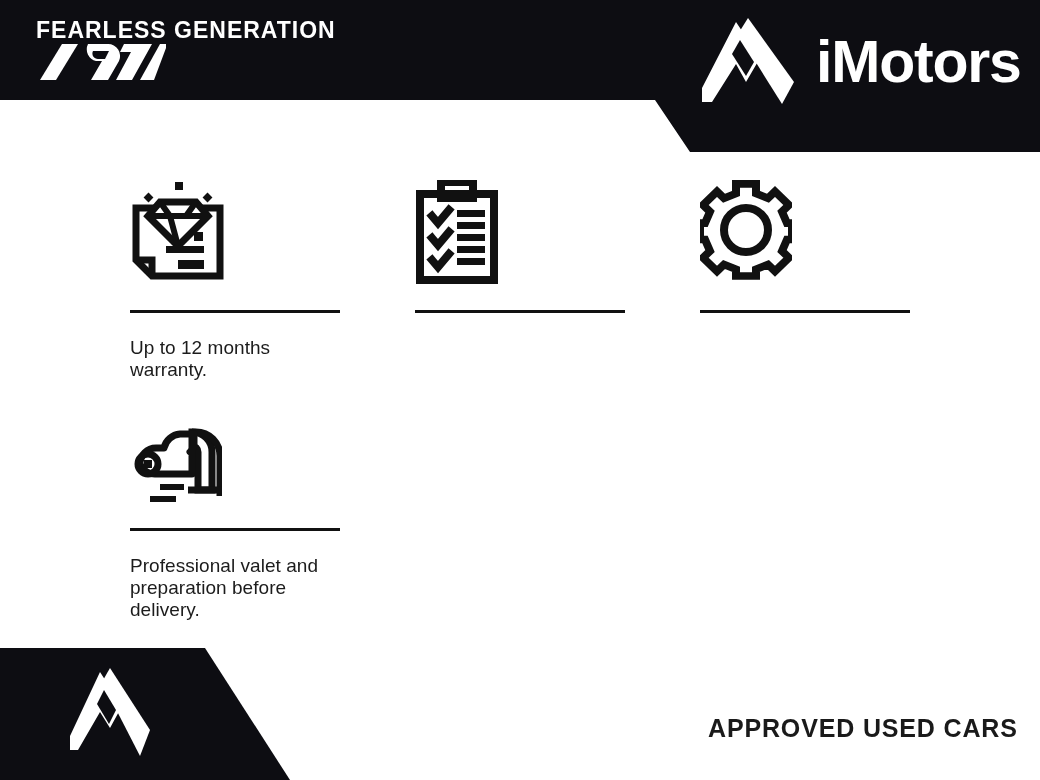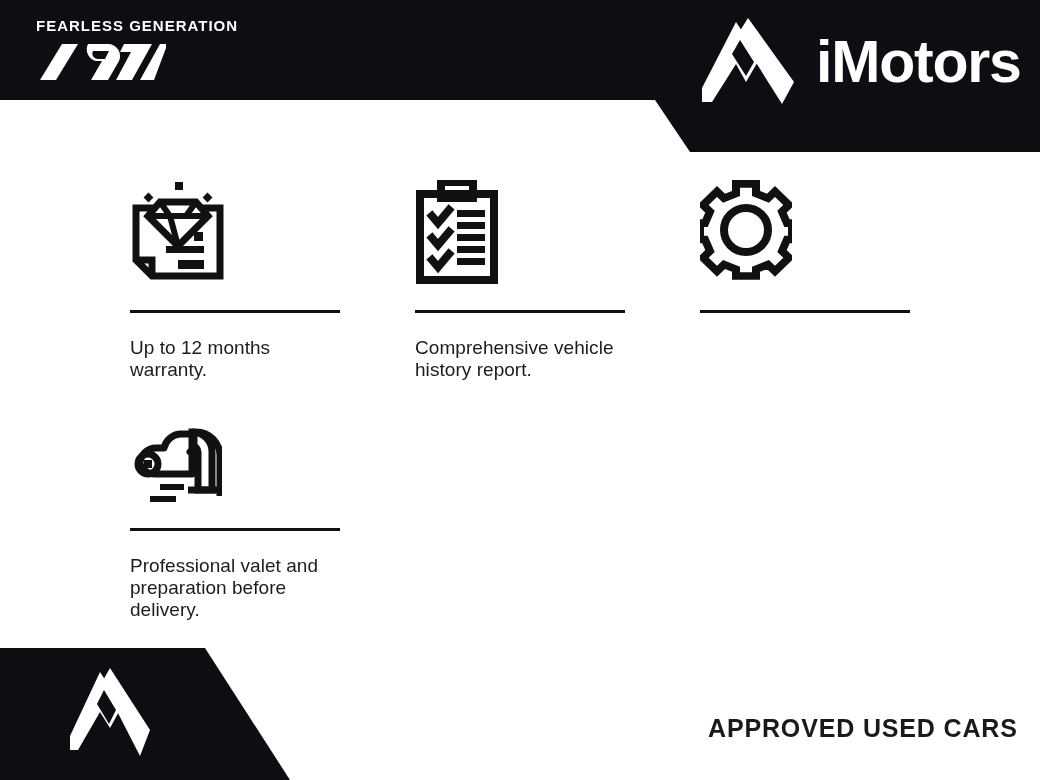--- a/index.html
+++ b/index.html
@@ -32,21 +32,21 @@
     clip-path: polygon(0 0, 1040px 0, 1040px 152px, 690px 152px, 655px 100px, 0 100px);
   }
 
   .fearless-block {
     position: absolute;
     left: 36px; top: 18px;
     width: 320px;
   }
   .fearless-text {
     color: #ffffff;
-    font-size: 15px;
+    font-size: 23px;
     font-weight: bold;
     letter-spacing: 1.0px;
     line-height: 1.1;
     white-space: nowrap;
   }
   .year-mark {
     position: absolute;
     left: 0; top: 22px;
     height: 44px;
     width: 130px;
@@ -227,21 +227,20 @@
             <path d="M17 80 l6 7 l11 -13" fill="none" stroke="#111111" stroke-width="8" stroke-linecap="square"></path>
 
             <rect x="42" y="30" width="28" height="7" fill="#111111"></rect>
             <rect x="42" y="42" width="28" height="7" fill="#111111"></rect>
             <rect x="42" y="54" width="28" height="7" fill="#111111"></rect>
             <rect x="42" y="66" width="28" height="7" fill="#111111"></rect>
             <rect x="42" y="78" width="28" height="7" fill="#111111"></rect>
           </svg>
         </div>
         <div class="feature-divider"></div>
-        <div class="feature-label">Comprehensive vehicle history report.</div>
       </div>
 
       <div class="feature-cell">
         <div class="feature-icon">
           <svg width="92" height="100" viewBox="0 0 92 92" aria-hidden="true">
 
             <path d="M36 4 H56 V14 L68 19 L75 12 L89 26 L82 33 L87 45 H92 V62 H87 L82 74 L89 81 L75 95 L68 88 L56 93 V100 H36 V93 L24 88 L17 95 L3 81 L10 74 L5 62 H0 V45 H5 L10 33 L3 26 L17 12 L24 19 L36 14 Z" fill="none" stroke="#111111" stroke-width="8" stroke-linejoin="miter" transform="translate(0,-4) scale(1,0.96)"></path>
 
             <circle cx="46" cy="46" r="22" fill="none" stroke="#111111" stroke-width="8"></circle>
           </svg>

